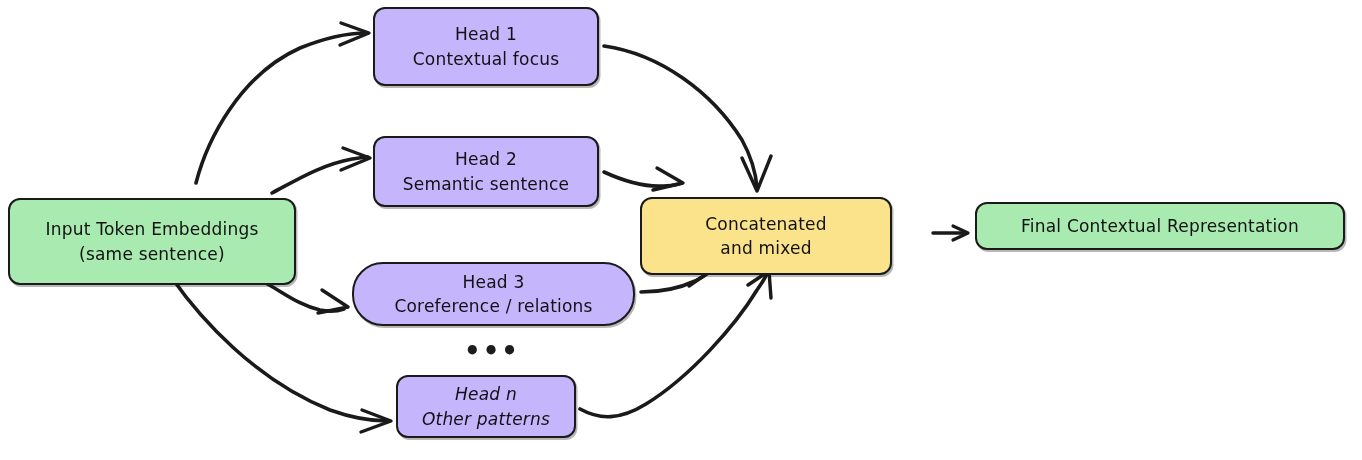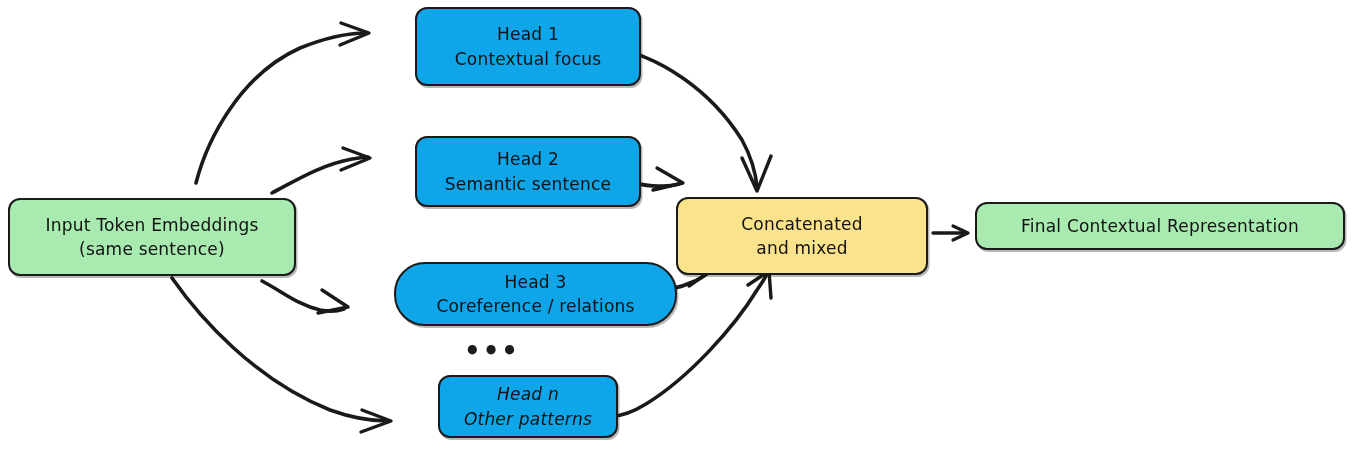--- a/index.html
+++ b/index.html
@@ -34,29 +34,29 @@
     justify-content: center;
     text-align: center;
     color: #121212;
     font-size: 17px;
     line-height: 1.42;
     letter-spacing: 0.2px;
     box-shadow: 1.5px 2px 0 rgba(20,20,20,0.30);
   }
   .node .line { display: block; white-space: nowrap; }
   .green  { background: #a8eab0; }
-  .blue   { background: #0ea5e9; margin-left: 42px; }
+  .blue   { background: #c4b5fd; }
   .yellow { background: #fbe38b; }
 
-  #node-input  { left: 8px;   top: 198px; width: 288px; height: 78px; }
+  #node-input  { left: 8px;   top: 198px; width: 288px; height: 87px; }
   #node-head1  { left: 373px; top: 7px;   width: 226px; height: 79px; }
   #node-head2  { left: 373px; top: 136px; width: 226px; height: 71px; }
   #node-head3  { left: 352px; top: 262px; width: 283px; height: 64px; border-radius: 31px; }
   #node-headn  { left: 396px; top: 375px; width: 180px; height: 63px; font-style: italic; }
-  #node-concat { left: 676px; top: 197px; width: 252px; height: 78px; }
+  #node-concat { left: 640px; top: 197px; width: 252px; height: 78px; }
   #node-final  { left: 975px; top: 202px; width: 370px; height: 48px; }
 
   #ellipsis {
     position: absolute;
     left: 452px;
     top: 338px;
     width: 80px;
     text-align: center;
     font-size: 26px;
     font-weight: 700;

